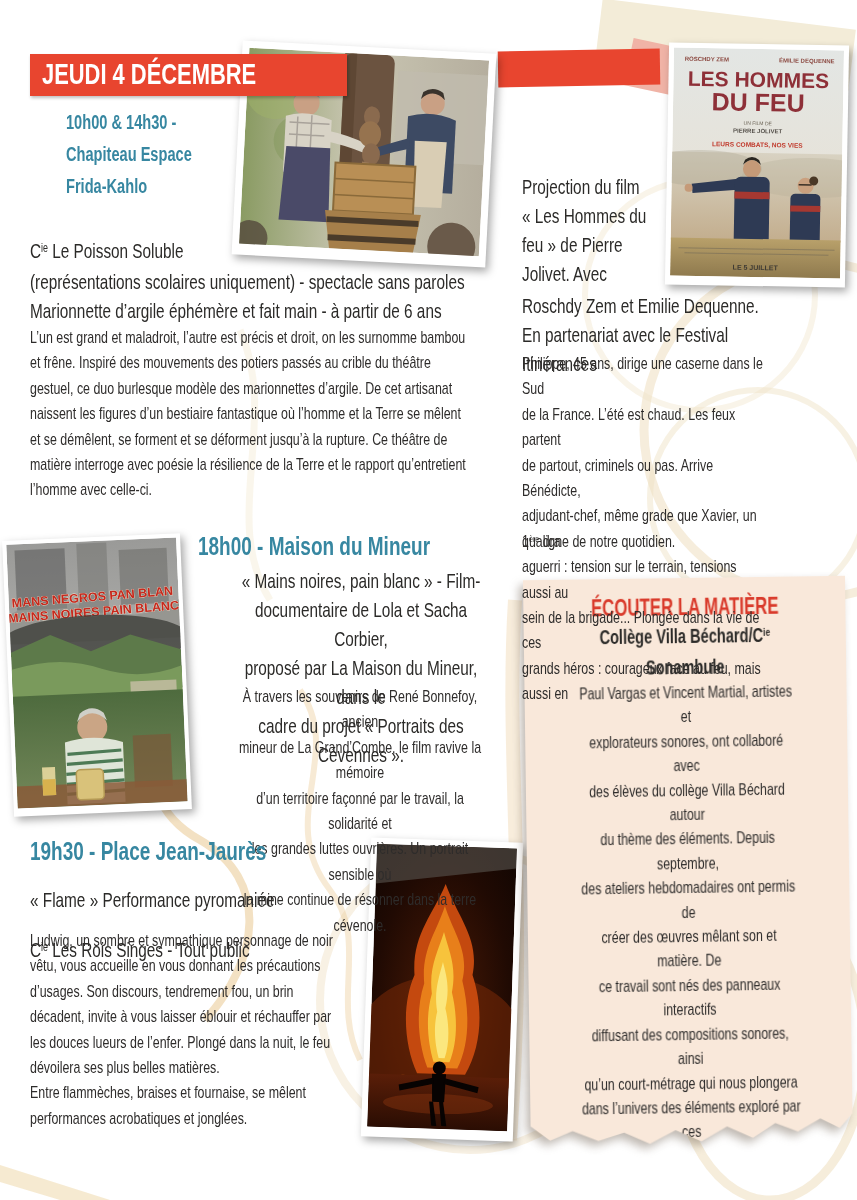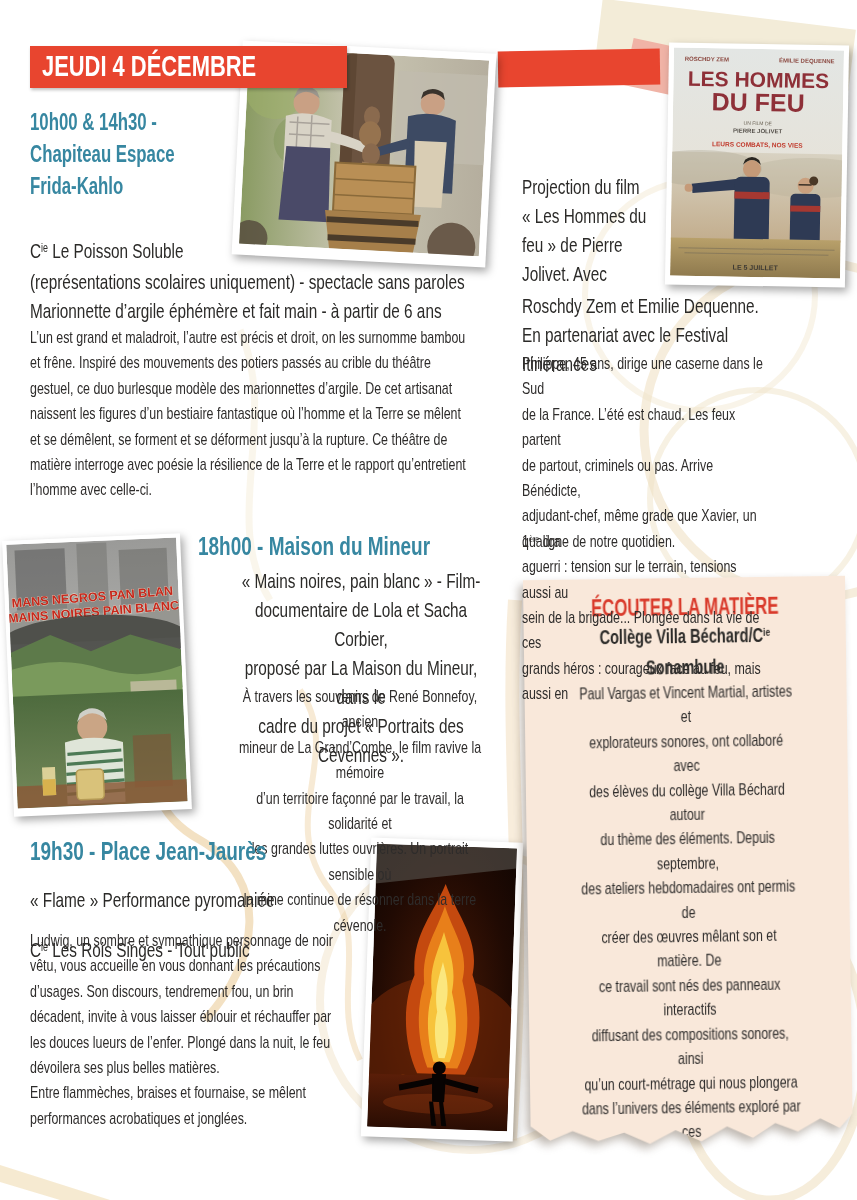--- a/index.html
+++ b/index.html
@@ -3,21 +3,21 @@
 <meta charset="utf-8">
 <style>
   html,body{margin:0;padding:0;}
   body{font-family:"Liberation Sans",sans-serif;background:#888;}
   .page{position:relative;width:857px;height:1200px;background:#ffffff;overflow:hidden;margin:0 auto;}
   .abs{position:absolute;}
   
   .sx{display:inline-block;transform:scaleX(.73);transform-origin:0 0;white-space:pre-line;}
   .sxc{display:inline-block;transform:scaleX(.73);transform-origin:50% 0;white-space:pre-line;text-align:center;}
   .ctr{text-align:center;}
-  .teal{color:#3787A1;font-weight:bold;font-size:23px;line-height:32px;}
+  .teal{color:#3787A1;font-weight:bold;font-size:20px;line-height:32px;margin-left:36px;}
   .teal-sm{color:#3787A1;font-weight:bold;font-size:26px;line-height:30px;}
   .boldtxt{color:#2B2A28;font-weight:normal;font-size:21px;line-height:29px;}
   .body{color:#2E2C2B;font-size:17px;line-height:25.4px;}
   .sup{font-size:58%;position:relative;top:-.5em;}
   .banner{background:#E8452F;color:#fff;font-weight:bold;font-size:30px;padding:3px 12px 5px 12px;box-shadow:1px 2px 3px rgba(0,0,0,.25);}
   .frame{background:#fff;box-shadow:3px 4px 9px rgba(0,0,0,.35);}
   .pinkbox-wrap{filter:drop-shadow(-4px 5px 5px rgba(110,95,80,.45));}
   .pinkbox{background:#F9E8DA;width:322px;height:578px;padding:14px 10px 0 10px;box-sizing:border-box;
     clip-path:polygon(0 0,100% 0,100% 93%,96% 95.5%,90% 93.8%,83% 96%,76% 94.5%,69% 97%,61% 95%,53% 97.5%,45% 95.5%,37% 97.8%,29% 95.8%,21% 97.2%,13% 95.4%,6% 97%,0 94.5%);}
   .redtxt{color:#D93A2B;font-weight:bold;}
@@ -39,21 +39,21 @@
     <path d="M515,600 C505,760 528,900 510,1140" fill="none" stroke="#F2DFC0" stroke-width="14" opacity=".55"></path>
     <path d="M0,1165 L110,1200 L60,1200 L0,1182 Z" fill="#F0DCB2" opacity=".6"></path>
     <path d="M240,330 C280,420 220,520 270,600" fill="none" stroke="#F1E4C9" stroke-width="7" opacity=".35"></path>
   </svg>
 
   <div class="abs" style="left:598px;top:14px;width:255px;height:62px;background:#F3ECD8;transform:rotate(7deg);z-index:1;"></div>
 
   <div class="abs" style="left:628px;top:44px;width:62px;height:48px;background:#F0B3A6;transform:rotate(12deg);z-index:2;"></div>
   <div class="abs" style="left:498px;top:50px;width:162px;height:36px;background:#E8452F;transform:rotate(-1deg);z-index:2;"></div>
 
-  <div class="abs" style="left:30px;top:46px;z-index:4;">
+  <div class="abs" style="left:30px;top:54px;z-index:4;">
     <div class="banner"><span class="sx">JEUDI 4 DÉCEMBRE</span></div>
   </div>
 
   <div class="abs teal" style="left:30px;top:106px;z-index:4;">
     <span class="sx">10h00 &amp; 14h30 -
 Chapiteau Espace
 Frida-Kahlo</span>
   </div>
   <div class="abs boldtxt" style="left:30px;top:236px;z-index:4;">
     <span class="sx"><span>C</span><span class="sup">ie</span><span> Le Poisson Soluble</span></span>

